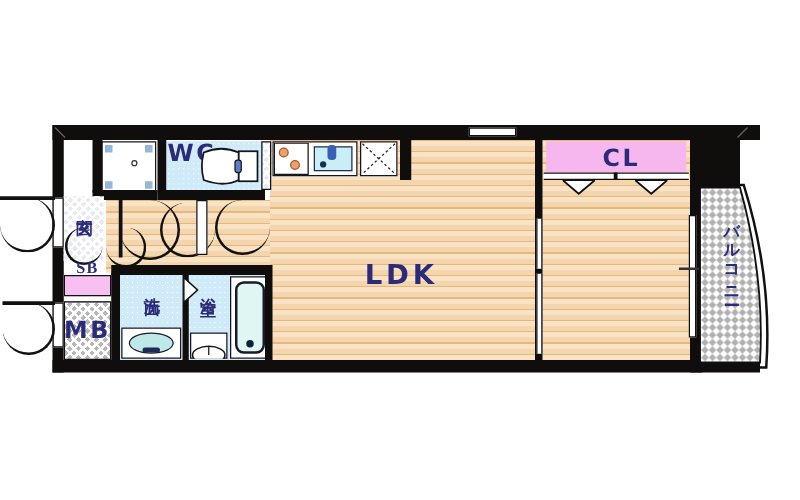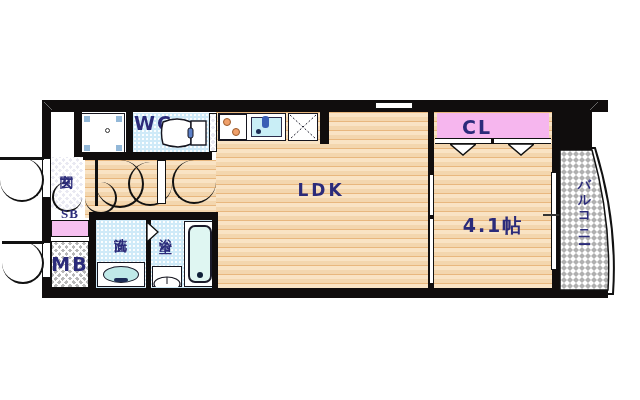--- a/index.html
+++ b/index.html
@@ -38,21 +38,21 @@
       repeating-linear-gradient(45deg,#ffffff 0 2px,transparent 2px 5px),
       repeating-linear-gradient(-45deg,#ffffff 0 2px,transparent 2px 5px);
   }
 
   
   .lbl{
     position:absolute;color:#2b2b7a;font-weight:bold;
     letter-spacing:1px;white-space:nowrap;line-height:1;
     text-align:center;
   }
-  .lbl-big{font-size:17px;letter-spacing:3px;}
+  .lbl-big{font-size:22px;letter-spacing:3px;margin-top:28px;}
   .lbl-mid{font-size:19px;letter-spacing:2px;}
   .lbl-sm{font-size:13px;letter-spacing:1px;}
   .vert{writing-mode:vertical-rl;text-orientation:upright;letter-spacing:2px;}
 
   
   .arc{border:2px solid #111111;border-radius:50%;background:transparent;}
   .arc-br{border-left:none;border-top:none;}
   .arc-bl{border-right:none;border-top:none;}
   .leaf{background:#111111;}
 
@@ -93,24 +93,23 @@
 
   <div class="abs fixbox" style="left:288px;top:113px;width:30px;height:28px;"></div>
   <svg class="abs" style="left:288px;top:113px;" width="30" height="28">
     <line x1="2" y1="2" x2="28" y2="26" stroke="#20202e" stroke-width="1" stroke-dasharray="2,2"></line>
     <line x1="28" y1="2" x2="2" y2="26" stroke="#20202e" stroke-width="1" stroke-dasharray="2,2"></line>
   </svg>
 
   <div class="abs wall" style="left:320px;top:112px;width:9px;height:32px;"></div>
 
   <div class="abs wood" style="left:434px;top:112px;width:118px;height:176px;"></div>
-  <div class="lbl lbl-mid" style="left:441px;top:216px;width:104px;">4.1帖</div>
 
   <div class="abs pinkfill" style="left:437px;top:113px;width:112px;height:25px;"></div>
-  <div class="lbl lbl-mid" style="left:417px;top:118px;width:120px;">CL</div>
+  <div class="lbl lbl-mid" style="left:437px;top:118px;width:120px;">CL</div>
 
   <div class="abs whitefill" style="left:435px;top:138px;width:116px;height:6px;border-top:1px solid #111;border-bottom:1px solid #111;"></div>
   <div class="abs wall" style="left:491px;top:138px;width:3px;height:6px;"></div>
 
   <svg class="abs" style="left:450px;top:144px;" width="26" height="12">
     <polygon points="0,0 26,0 13,11" fill="#ffffff" stroke="#111" stroke-width="1.4"></polygon>
   </svg>
   <svg class="abs" style="left:508px;top:144px;" width="26" height="12">
     <polygon points="0,0 26,0 13,11" fill="#ffffff" stroke="#111" stroke-width="1.4"></polygon>
   </svg>

